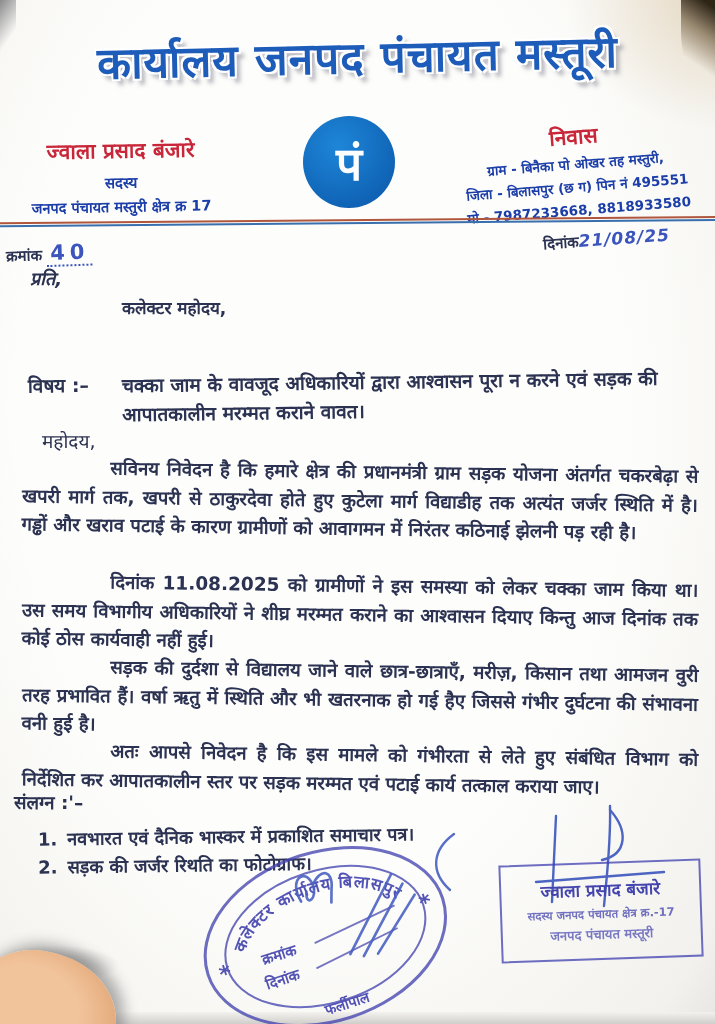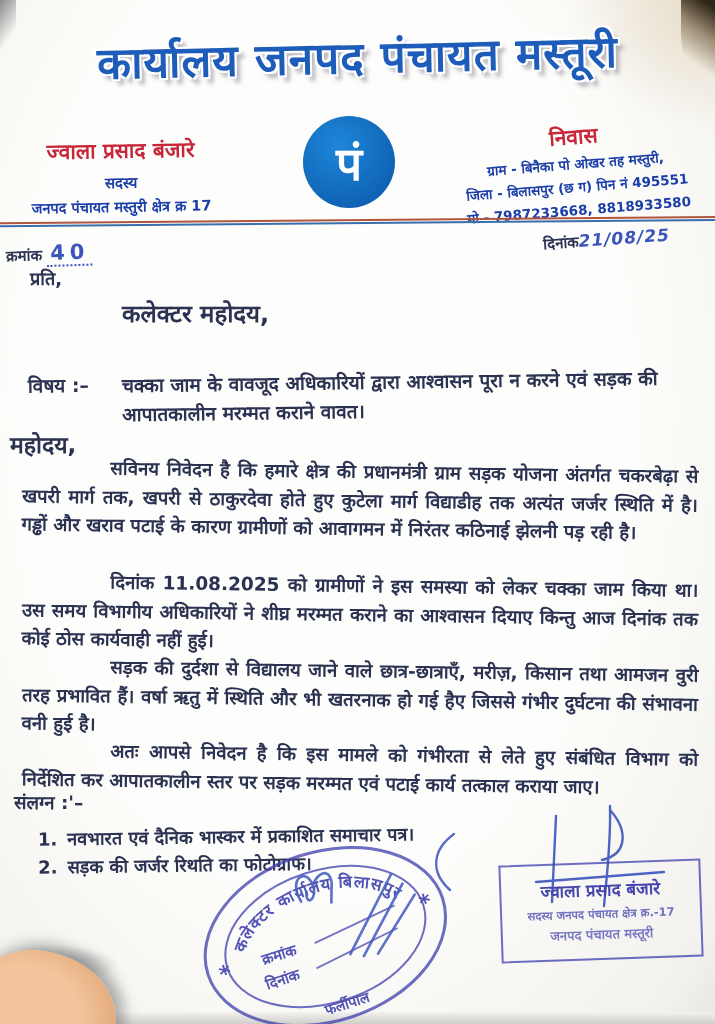--- a/index.html
+++ b/index.html
@@ -50,28 +50,28 @@
   .rule .r1{height:2px;background:#b0563c;}
   .rule .r2{height:2px;background:#3a6fae;margin-top:1px;}
 
   
   .hand{color:#3b55bd;}
   .date-line{position:absolute;left:543px;top:229px;transform:rotate(-4deg);font-size:15px;font-weight:700;}
   .date-line .hand{font-size:17px;font-weight:600;font-style:italic;letter-spacing:1px;}
   .num-line{position:absolute;left:6px;top:241px;transform:rotate(-2deg);font-size:15px;font-weight:700;}
   .num-line .hand{font-size:21px;font-weight:600;letter-spacing:5px;border-bottom:2px dotted #3b55bd;padding:0 3px;}
 
-  .pratik{position:absolute;left:30px;top:266px;font-size:18px;font-weight:700;}
-  .rcpt1{position:absolute;left:122px;top:296px;font-size:24px;font-weight:700;}
+  .pratik{position:absolute;left:30px;top:266px;font-size:18px;font-weight:700;font-style:italic;}
+  .rcpt1{position:absolute;left:122px;top:296px;font-size:17px;font-weight:700;}
   .rcpt2{position:absolute;left:122px;top:326px;font-size:19.5px;font-weight:700;}
 
   .subject{position:absolute;left:28px;top:368px;width:668px;display:flex;transform:rotate(-0.8deg);}
   .subject .sub-label{flex:0 0 92px;font-size:19px;font-weight:700;}
   .subject .sub-text{flex:1;font-size:19px;font-weight:700;line-height:29px;padding-left:2px;}
-  .mahoday{position:absolute;left:10px;top:428px;font-size:23px;font-weight:700;}
+  .mahoday{position:absolute;left:42px;top:428px;font-size:19px;font-weight:400;}
 
   .para{position:absolute;left:22px;width:676px;font-size:18.5px;font-weight:700;
     line-height:28.5px;text-indent:88px;text-align:justify;transform:rotate(0.8deg);}
   #para1{top:458px;}
   #para2{top:572px;}
   #para3{top:657px;}
   #para4{top:741px;}
   .sanlagn{position:absolute;left:14px;top:789px;font-size:18.5px;font-weight:700;transform:rotate(0.3deg);}
   .encl{position:absolute;left:38px;top:823px;transform:rotate(-0.8deg);}
   .encl-item{font-size:18px;font-weight:700;line-height:28px;}

